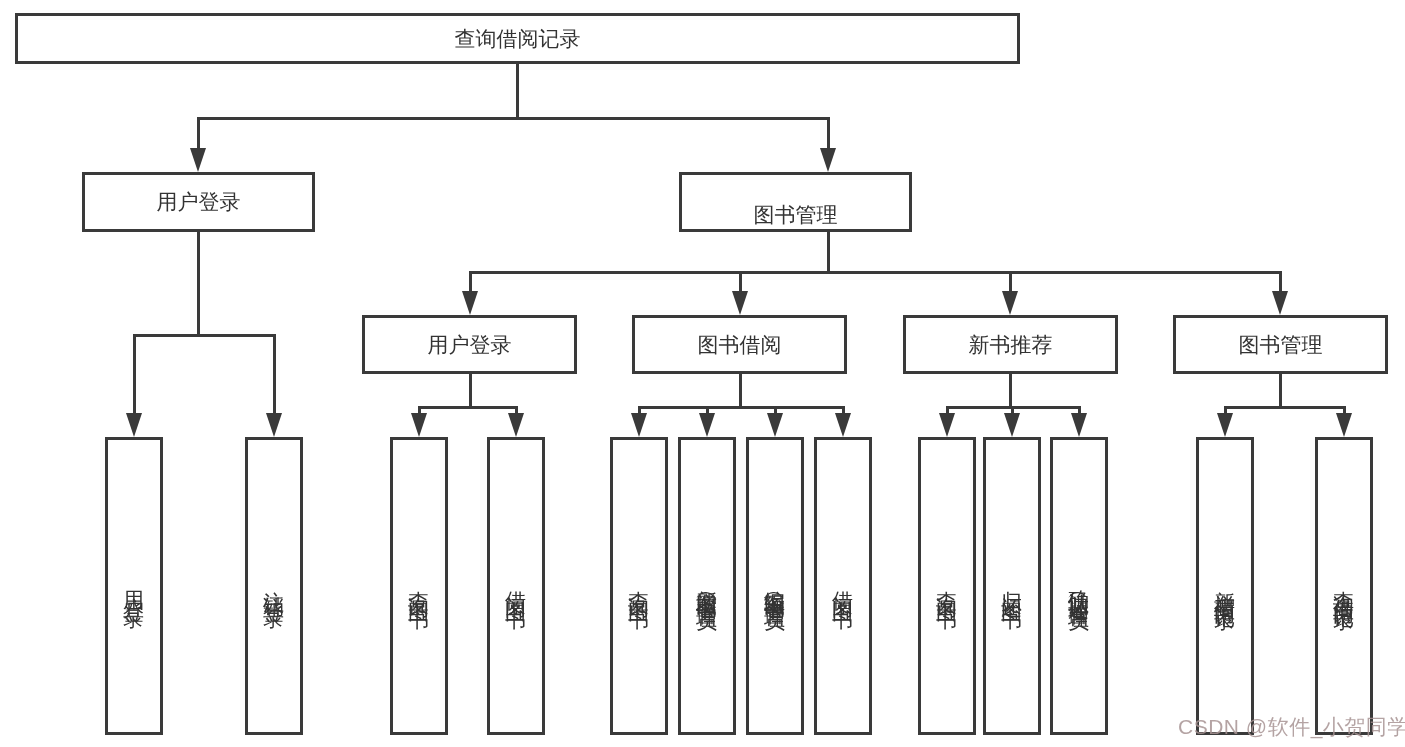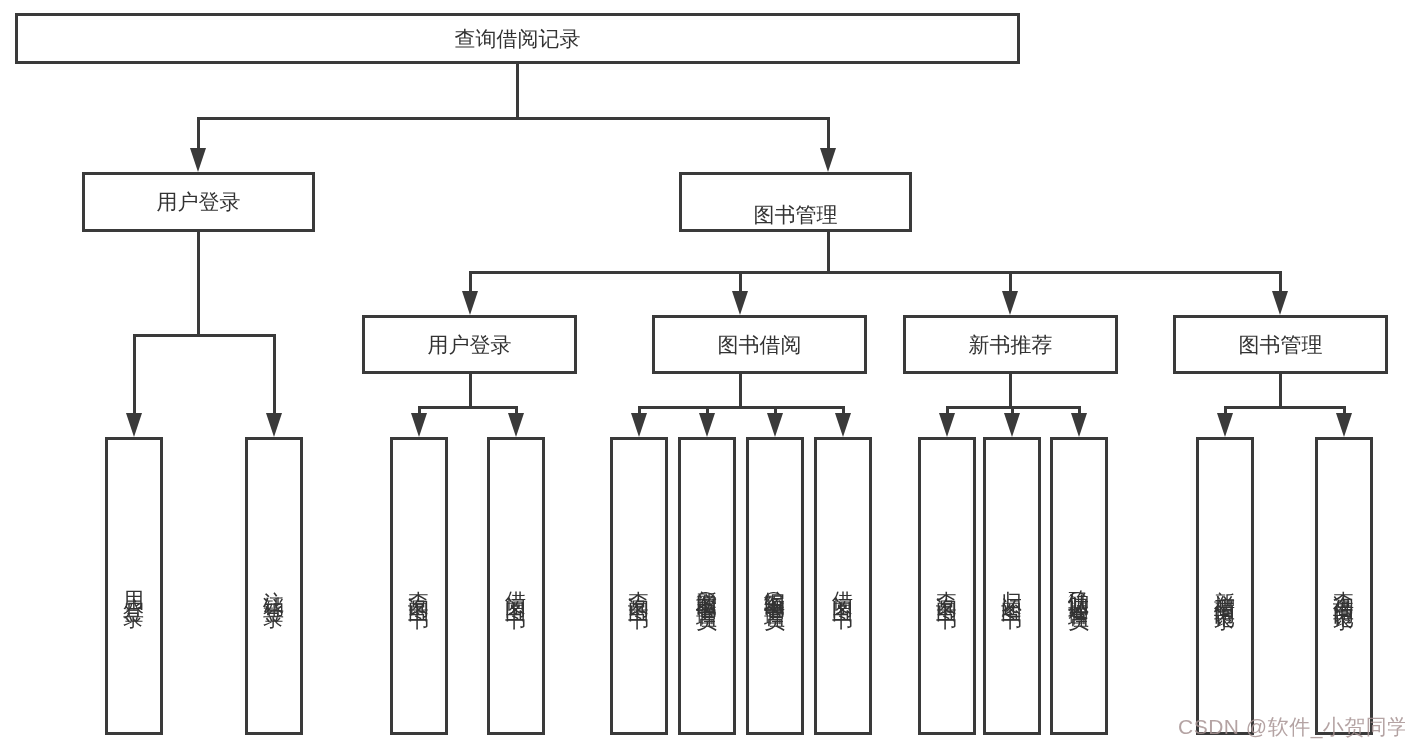--- a/index.html
+++ b/index.html
@@ -64,21 +64,21 @@
   <div class="node" style="left:82px;top:172px;width:233px;height:60px;">
     <span>用户登录</span>
   </div>
   <div class="node" style="left:679px;top:172px;width:233px;height:60px;align-items:flex-end;">
     <span>图书管理</span>
   </div>
 
   <div class="node" style="left:362px;top:315px;width:215px;height:59px;">
     <span>用户登录</span>
   </div>
-  <div class="node" style="left:652px;top:315px;width:215px;height:59px;">
+  <div class="node" style="left:632px;top:315px;width:215px;height:59px;">
     <span>图书借阅</span>
   </div>
   <div class="node" style="left:903px;top:315px;width:215px;height:59px;">
     <span>新书推荐</span>
   </div>
   <div class="node" style="left:1173px;top:315px;width:215px;height:59px;">
     <span>图书管理</span>
   </div>
 
   <div class="node" style="left:105px;top:437px;width:58px;height:298px;">

